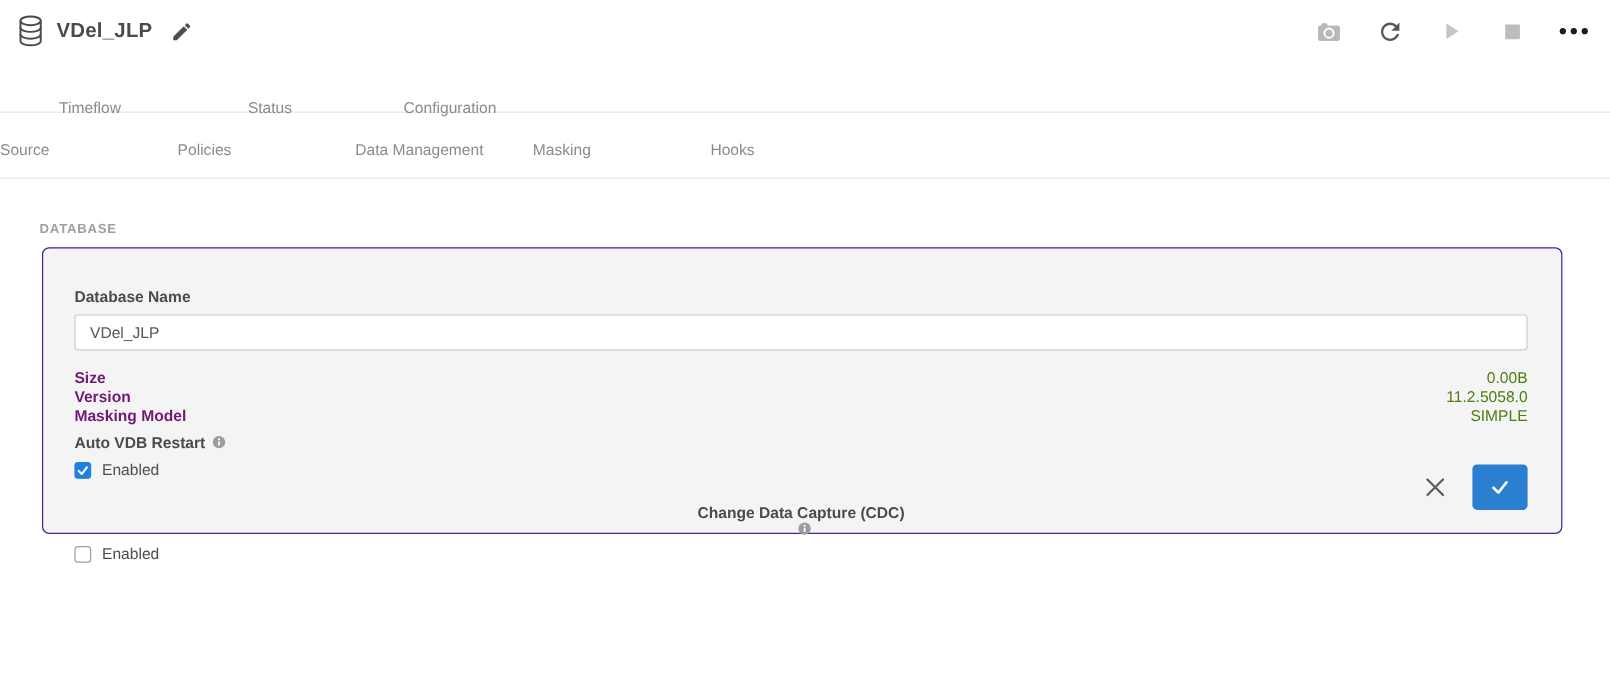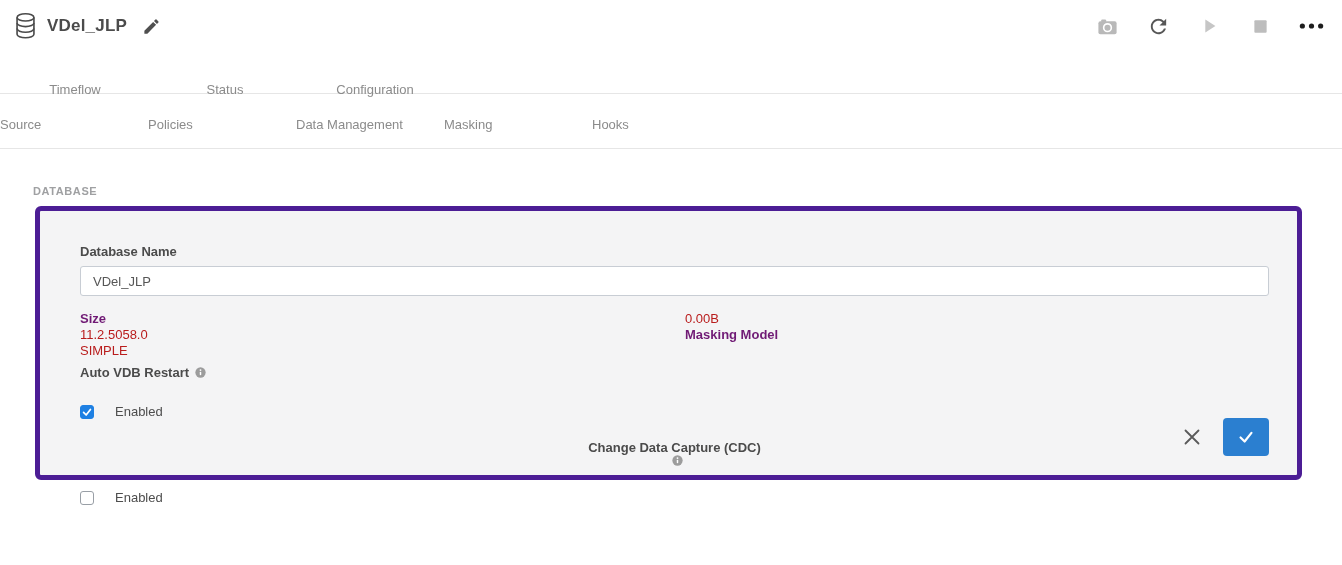--- a/index.html
+++ b/index.html
@@ -15,34 +15,34 @@
   .icon-btn { width:26px; height:26px; display:inline-flex; align-items:center; justify-content:center; background:none; border:none; cursor:pointer; }
 
   
   .tabs-primary { height:42px; display:flex; align-items:center; border-bottom:1px solid #e6e6e6; }
   .tabs-primary .tab { width:150px; text-align:center; font-size:13px; color:#8b8b8b; cursor:pointer;margin-top:33px; }
   .tabs-secondary { height:55px; display:flex; align-items:center; border-bottom:1px solid #e6e6e6; padding-top:7px; }
   .tabs-secondary .tab { width:148px; font-size:13px; color:#8b8b8b; cursor:pointer; }
 
   
   .section-title { margin:36px 0 0 33px; font-size:11px; font-weight:bold; color:#9fa0a2; letter-spacing:.6px; }
-  .panel { position:relative; margin:9px 0 0 35px; width:1267px; height:274px; background:#f4f4f5; border:5px solid #4c1d95; border-radius:6px; padding:0 28px 0 40px; }
+  .panel { position:relative; margin:9px 0 0 35px; width:1267px; height:239px; background:#f4f4f5; border:1px solid #4c1d95; border-radius:6px; padding:0 28px 0 26px; }
 
   .field-label { padding-top:33px; font-size:13px; font-weight:bold; color:#4b4b4b; }
   .name-input { margin-top:7px; width:100%; height:30px; border:1px solid #c8cdd4; border-radius:3px; background:#fff; padding:0 12px; font-size:13px; color:#565656; font-family:"Liberation Sans","DejaVu Sans",sans-serif; }
 
   .info-grid { margin-top:15px; display:grid; grid-template-columns:605px 1fr; font-size:13px; line-height:16px; }
   .info-grid .lbl { font-weight:bold; color:#701a75; }
-  .info-grid .val { color:#b91c1c; }
+  .info-grid .val { color:#4d7c0f;text-align:right; }
 
   .group-label { margin-top:6px; font-size:13px; font-weight:bold; color:#4b4b4b; display:flex; align-items:center; }
   .group-label.cdc { margin-top:21px;flex-direction:column; }
   .info-ic { margin-left:6px; display:inline-flex; }
 
-  .checkbox-row { margin-top:24px; display:flex; align-items:center;gap:12px; }
+  .checkbox-row { margin-top:8px; display:flex; align-items:center; }
   .checkbox { width:14px; height:14px; border:1px solid #999fa6; border-radius:3px; background:#fff; display:inline-flex; align-items:center; justify-content:center; cursor:pointer; }
   .checkbox svg { display:none; }
   .checkbox.checked { background:#1e80e3; border-color:#1e80e3; }
   .checkbox.checked svg { display:block; }
   .checkbox-label { margin-left:9px; font-size:13px; color:#4d4d4d; }
 
   .panel-footer { position:absolute; right:28px; bottom:19px; display:flex; align-items:center; }
   .cancel-btn { width:22px; height:22px; display:inline-flex; align-items:center; justify-content:center; background:none; border:none; cursor:pointer; }
   .confirm-btn { margin-left:20px; width:46px; height:38px; background:#2b7fd0; border:none; border-radius:4px; display:inline-flex; align-items:center; justify-content:center; cursor:pointer; }
 </style>
@@ -129,20 +129,21 @@
   <div class="section-title">DATABASE</div>
 
   <div class="panel">
 
     <div class="field-label">Database Name</div>
     <input class="name-input" type="text" value="VDel_JLP" style="">
 
     <div class="info-grid">
       <div class="lbl">Size</div>
       <div class="val">0.00B</div>
+      <div class="lbl">Version</div>
       <div class="val">11.2.5058.0</div>
       <div class="lbl">Masking Model</div>
       <div class="val">SIMPLE</div>
     </div>
 
     <div class="group-label">
       <span>Auto VDB Restart</span>
       <span class="info-ic">
         <svg viewBox="0 0 12 12" width="11" height="11">
           <circle cx="6" cy="6" r="5.6" fill="#9c9c9c"></circle>

